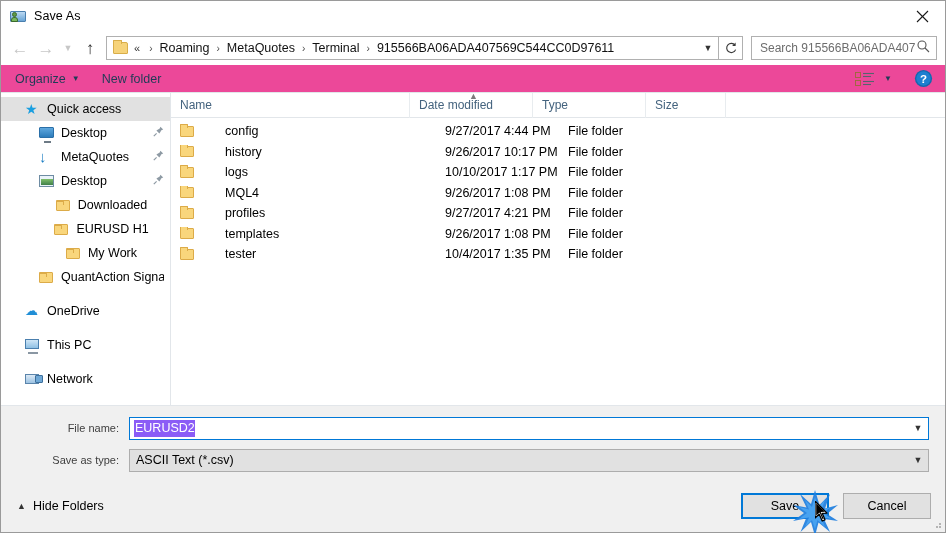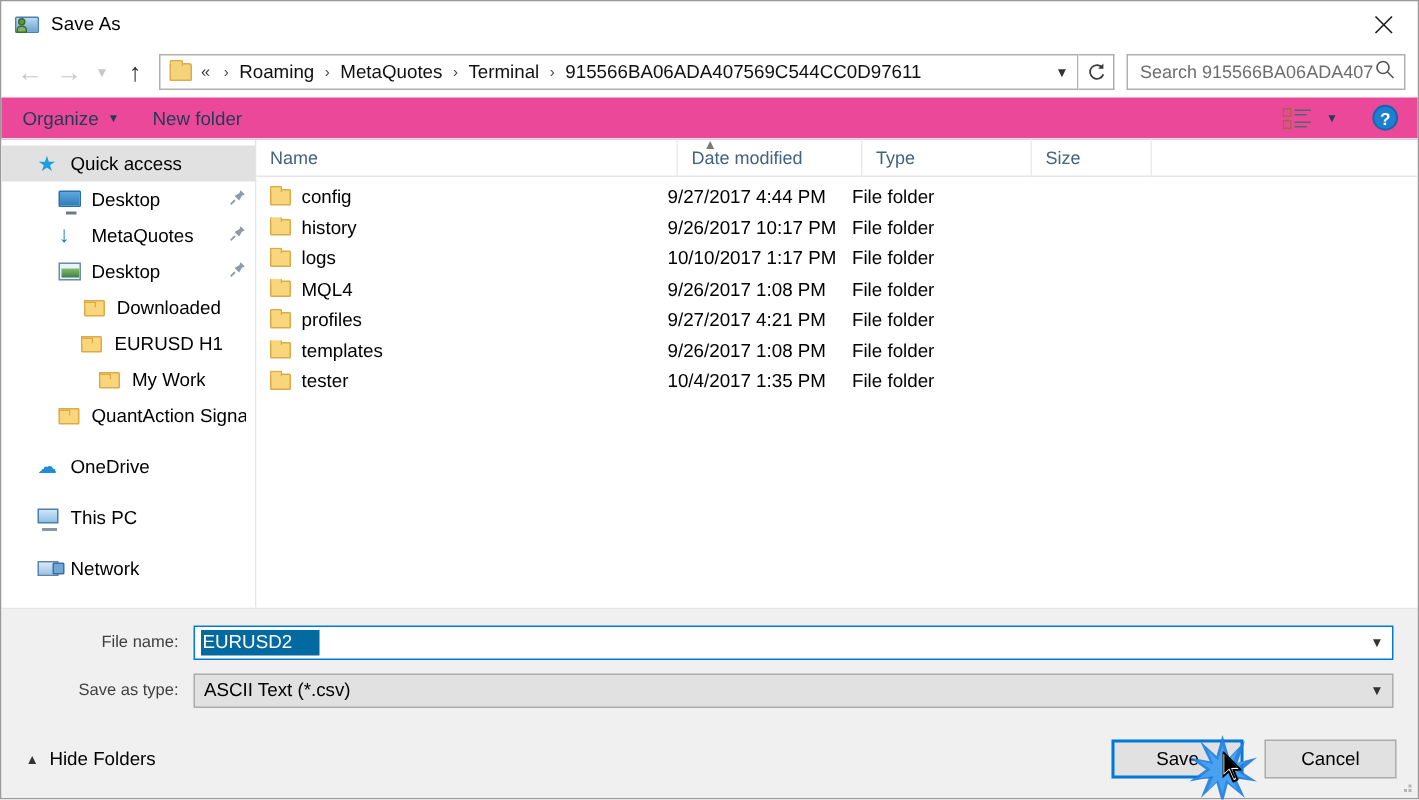--- a/index.html
+++ b/index.html
@@ -231,21 +231,21 @@
     padding-left: 9px;
     border-right: 1px solid #e8ecef;
     flex: none; position: relative;
   }
   #sort-indicator {
     position: absolute; left: 298px; top: -1px;
     font-size: 9px; color: #7a7a7a; line-height: 9px;
   }
   #rows { flex: 1 1 auto; overflow: hidden; padding-top: 3px; }
   .frow { height: 20.5px; display: flex; align-items: center; font-size: 12.5px; color: #000; }
-  .frow .cell { flex: none; padding-left: 9px; overflow: hidden; white-space: nowrap; }
+  .frow .cell { flex: none; padding-left: 9px; overflow: hidden; white-space: nowrap; gap: 24px; }
   .frow .name-cell { display: flex; align-items: center; padding-left: 9px; }
   .row-folder {
     width: 14px; height: 11px; flex: none; margin-right: 7px; position: relative;
     background: #f9d67c; border: 1px solid #dcab48; border-radius: 0 1px 1px 1px;
   }
   .row-folder:before {
     content:""; position:absolute; left:-1px; top:-3px; width:6px; height:3px;
     background:#f9d67c; border:1px solid #dcab48; border-bottom:none; border-radius:1px 1px 0 0;
   }
 
@@ -259,22 +259,22 @@
     width: 112px; flex: none; text-align: right; padding-right: 10px;
     font-size: 11px; color: #404040;
   }
   .combo {
     flex: 1 1 auto; height: 23px; display: flex; align-items: center;
     position: relative; min-width: 0;
   }
   #filename-combo { background: #ffffff; border: 1px solid #0078d7; }
   #filetype-combo { background: #e1e1e1; border: 1px solid #adadad; }
   #filename-value {
-    font-size: 12.5px; color: #ffffff; background: #0369a1;
-    margin-left: 4px; padding: 1px 18px 1px 1px; line-height: 15px;
+    font-size: 12.5px; color: #ffffff; background: #8b5cf6;
+    margin-left: 4px; padding: 1px 0 1px 1px; line-height: 15px;
   }
   #filetype-value { font-size: 12.5px; color: #000; margin-left: 6px; }
   .combo-arrow {
     margin-left: auto; width: 20px; flex: none;
     display: flex; align-items: center; justify-content: center;
     font-size: 9px; color: #333;
   }
 
   
   #footer {
@@ -487,21 +487,21 @@
           <span class="ico">
             <span class="ico-net" style="display: block; position: absolute; left: 0px; top: 0px;"></span>
           </span>
           <span class="label">Network</span>
         </div>
       </div>
 
     <div id="listpane">
       <div id="colheaders">
 
-        <div class="colhdr" style="width: 281px;">
+        <div class="colhdr" style="width: 239px;">
             <span>Name</span>
           </div>
           <div class="colhdr" style="width: 123px;">
             <span>Date modified</span>
           </div>
           <div class="colhdr" style="width: 113px;">
             <span>Type</span>
           </div>
           <div class="colhdr" style="width: 80px;">
             <span>Size</span>

